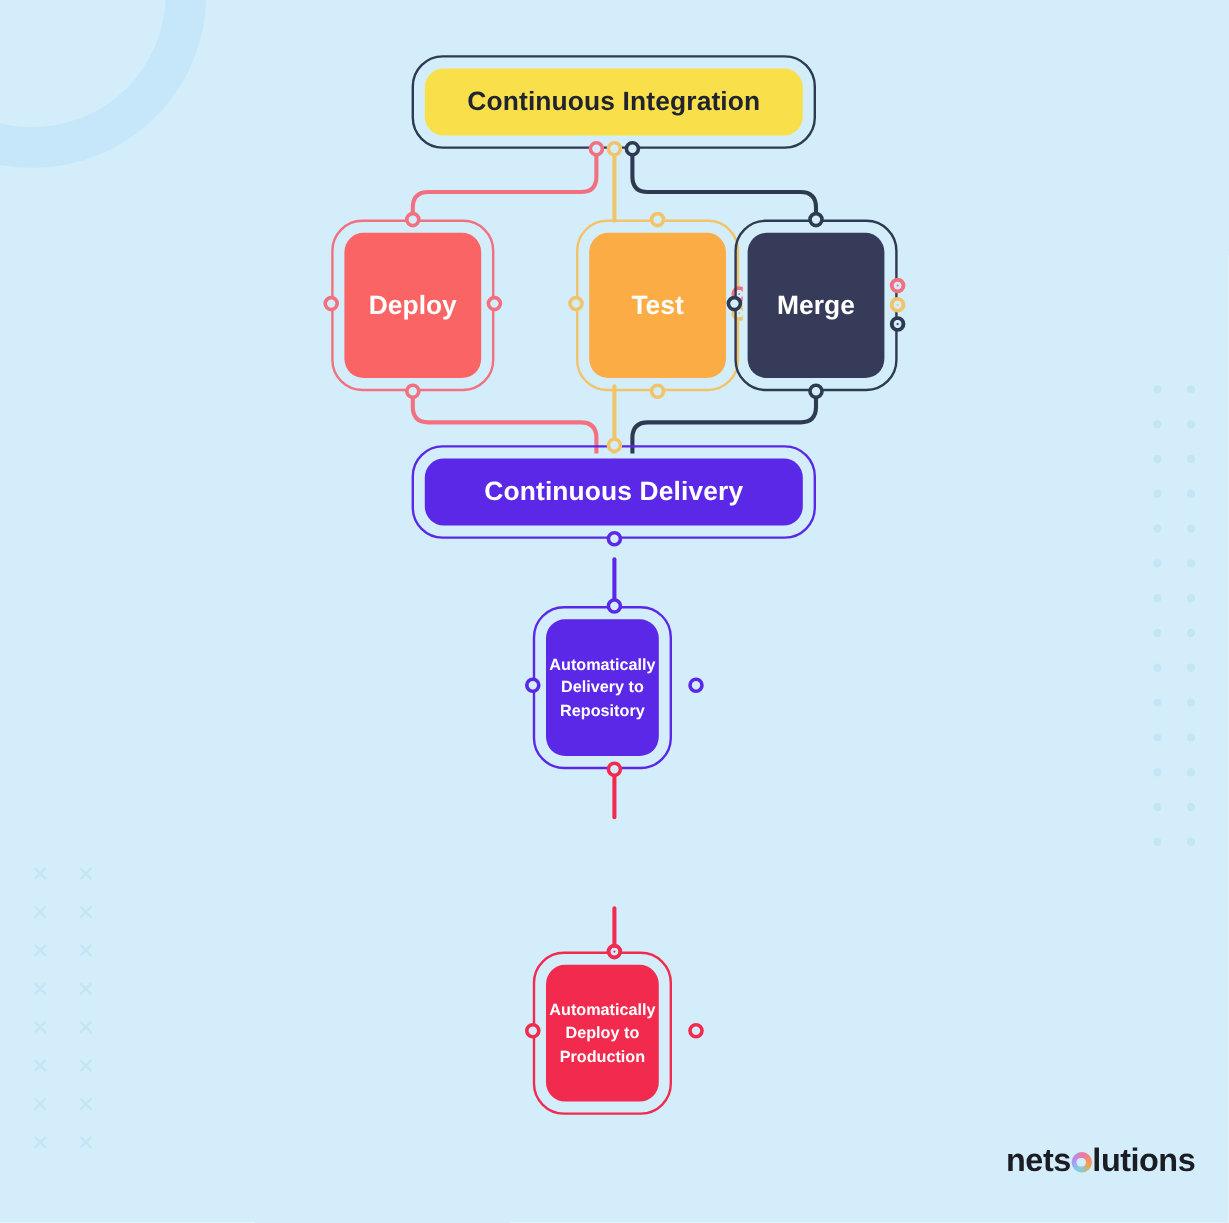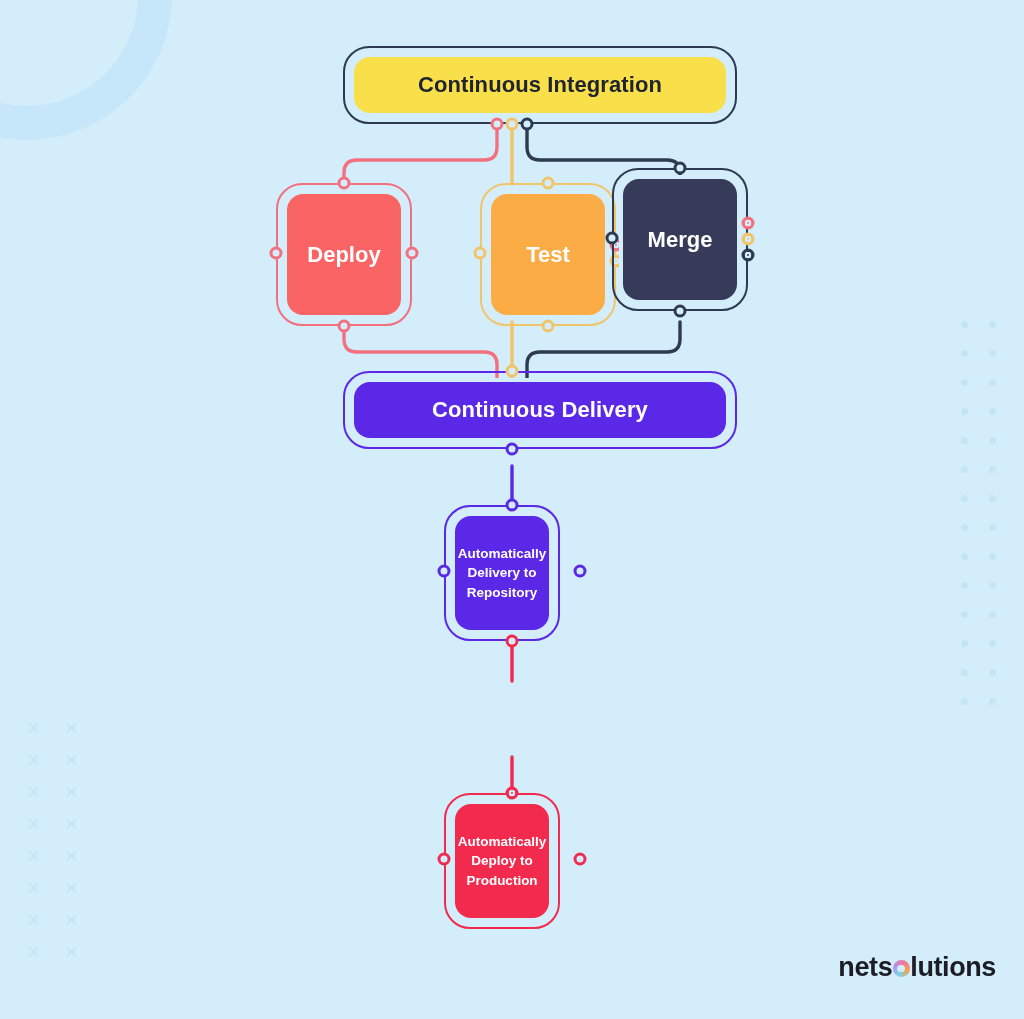--- a/index.html
+++ b/index.html
@@ -77,35 +77,35 @@
     position: absolute; inset: 11px;
     background: var(--fill);
     border-radius: var(--br, 16px);
     display: flex; align-items: center; justify-content: center;
     text-align: center;
     color: #fff;
     font-weight: bold;
   }
 
   
-  .banner { width: 394px; height: 78px; left: 343px; border-radius: 27px; }
+  .banner { width: 337px; height: 78px; left: 343px; border-radius: 27px; }
   .banner .body { font-size: 22px; letter-spacing: .1px; }
 
   
   .sq { width: 136px; height: 143px; }
   .sq .body { font-size: 22px; }
   .sq-small { width: 116px; height: 136px; }
   .sq-small .body { font-size: 13.5px; line-height: 1.45; }
 
   
   #node-ci      { top: 46px;  --ring:#2d3a52; --fill:#f9df4a; }
   #node-ci .body{ color:#20242e; }
   #node-build   { top: 183px; left: 276px; --ring:#f2707f; --fill:#fb6465; }
   #node-test    { top: 183px; left: 444px; margin-left: 36px; --ring:#f2c46a; --fill:#fcac44; }
-  #node-merge   { top: 168px; left: 612px; padding-left: 28px; --ring:#2d3a52; --fill:#353b59; }
+  #node-merge   { top: 183px; left: 612px; padding-left: 28px; --ring:#2d3a52; --fill:#353b59; }
   #node-cdel    { top: 371px; --ring:#5b28e8; --fill:#5b28e8; }
   #node-release { top: 505px; left: 444px; --ring:#5b28e8; --fill:#5b28e8; }
   #node-cdep    { top: 680px; --ring:#f22b4e; --fill:#f22b4e; }
   #node-deploy  { top: 793px; left: 444px; --ring:#f22b4e; --fill:#f22b4e; }
 
   
   .dot {
     position: absolute; width: 13px; height: 13px;
     border-radius: 50%;
     background: #d3eefa;

